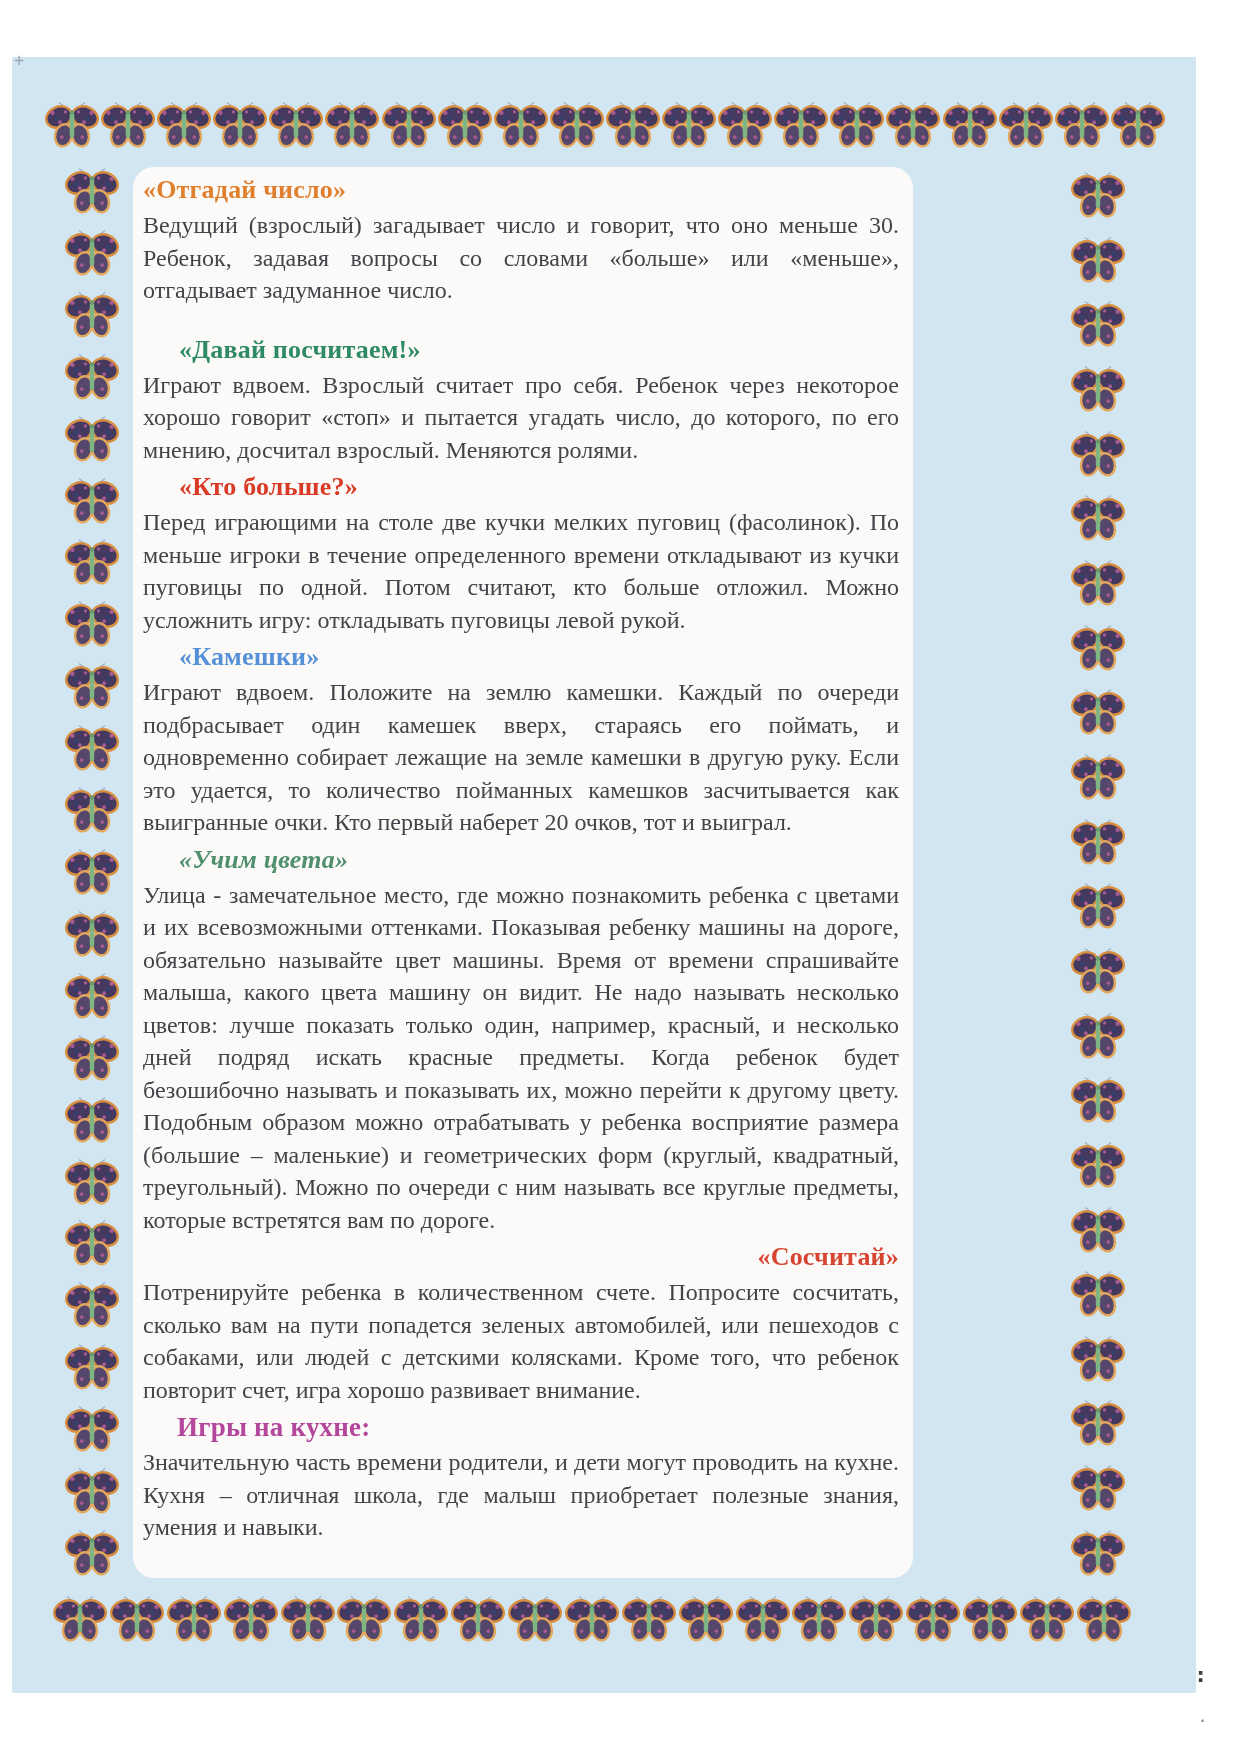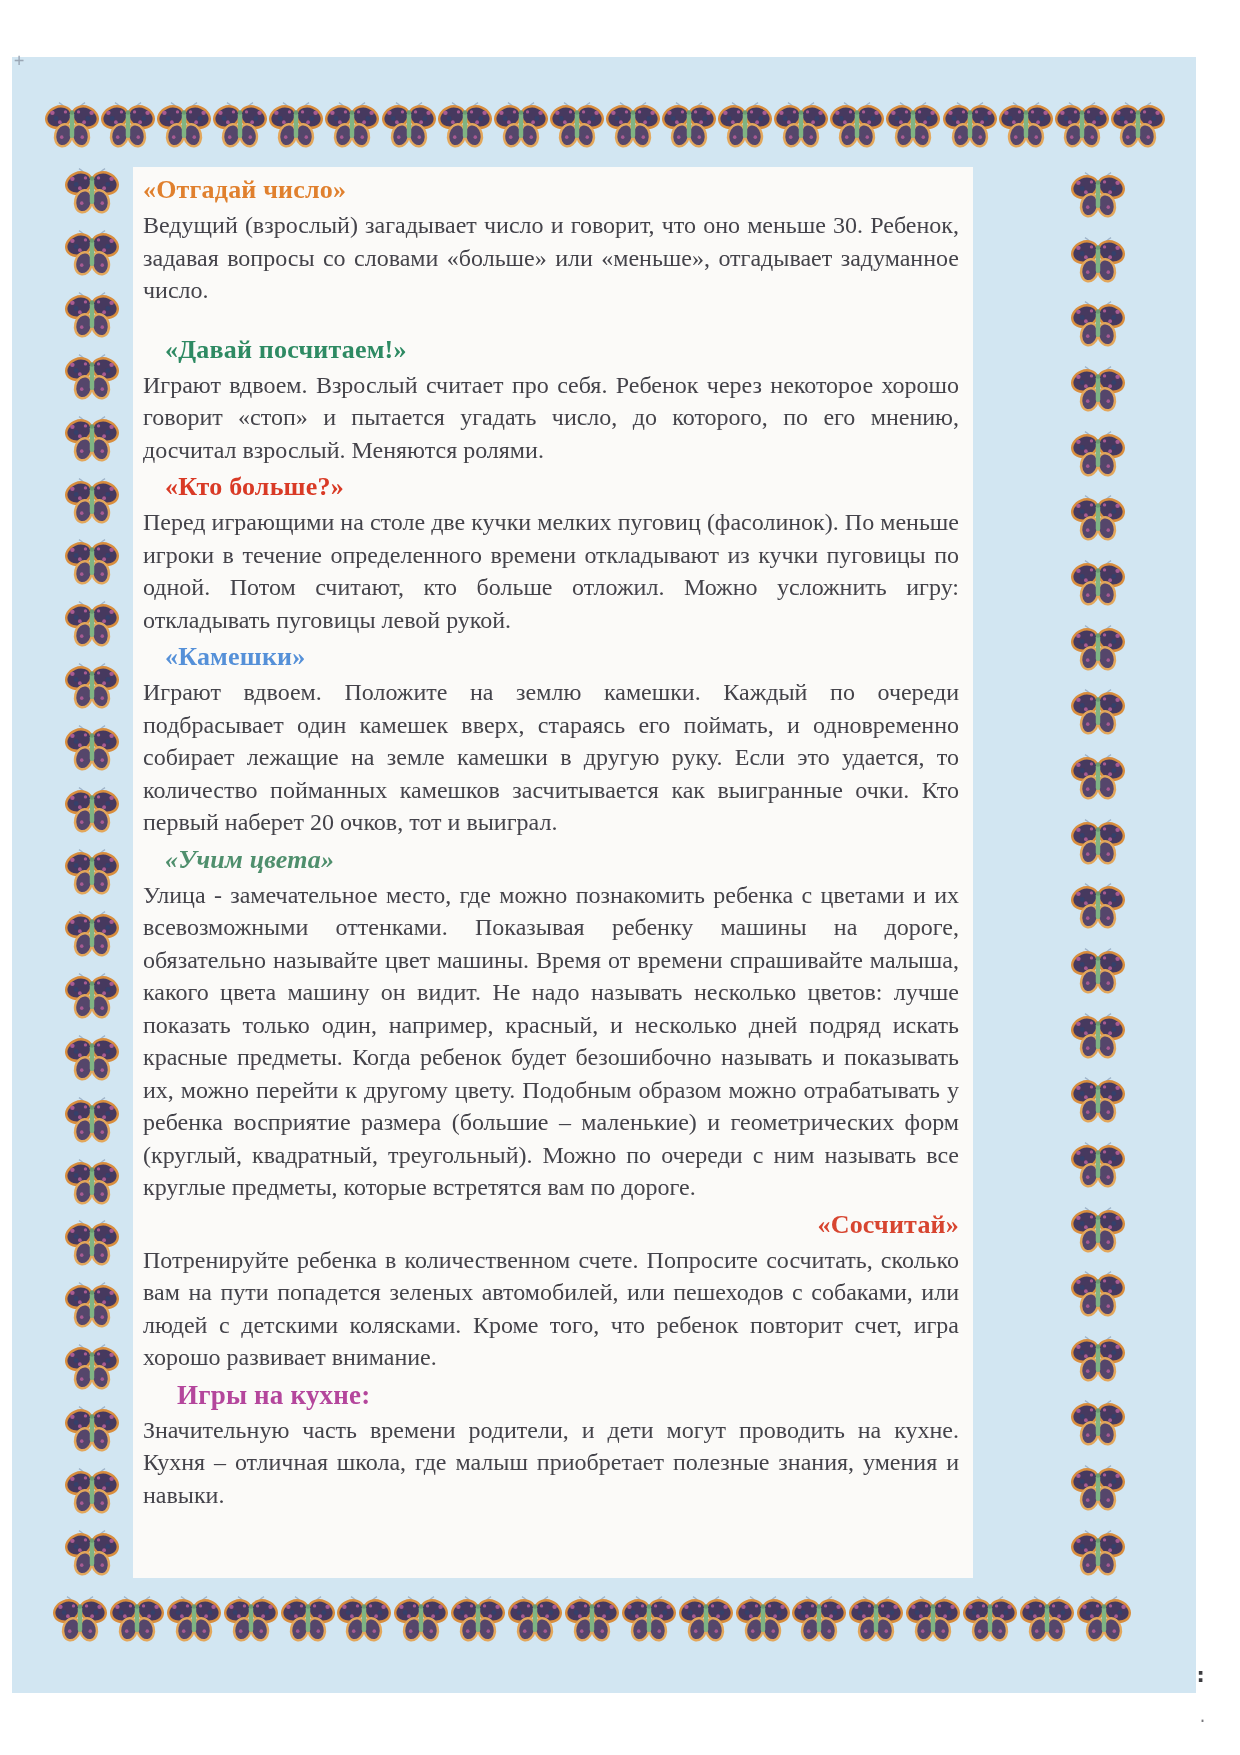--- a/index.html
+++ b/index.html
@@ -14,26 +14,26 @@
     --body-green:#7fb483;
     --antenna:#9fb3c8;
   }
   html,body{margin:0;padding:0}
   body{
     width:1240px;height:1755px;position:relative;background:#ffffff;
     font-family:"Liberation Serif", serif;overflow:hidden;
   }
   .mat{position:absolute;left:12px;top:57px;width:1184px;height:1636px;background:var(--mat)}
   .content{
-    position:absolute;left:133px;top:167px;width:840px;height:1411px;
-    background:var(--paper);box-sizing:border-box;
+    position:absolute;left:133px;top:167px;width:780px;height:1411px;
+    background:var(--paper);box-sizing:border-box;border-radius:21px;
   }
   main{padding:2px 14px 0 10px;font-size:24px;line-height:32.5px;color:var(--ink);text-align:justify}
   .hd{font-size:26px;line-height:34px;font-weight:bold;margin:4px 0 2px;text-align:left;letter-spacing:.2px}
-  .hd.ind{margin-left:22px}
+  .hd.ind{margin-left:36px}
   .hd.gap{margin-top:26px}
   .hd.cat{font-size:27px;margin-left:34px}
   .bd{margin:0 0 3px 0}
   
   .b-row,.b-col{position:absolute;display:flex;justify-content:space-between}
   .b-top{left:44px;top:100px;width:1122px;height:56px}
   .b-bottom{left:52px;top:1594px;width:1080px;height:56px}
   .b-col{flex-direction:column}
   .b-left{left:64px;top:166px;width:58px;height:1412px}
   .b-right{left:1070px;top:170px;width:58px;height:1408px}

